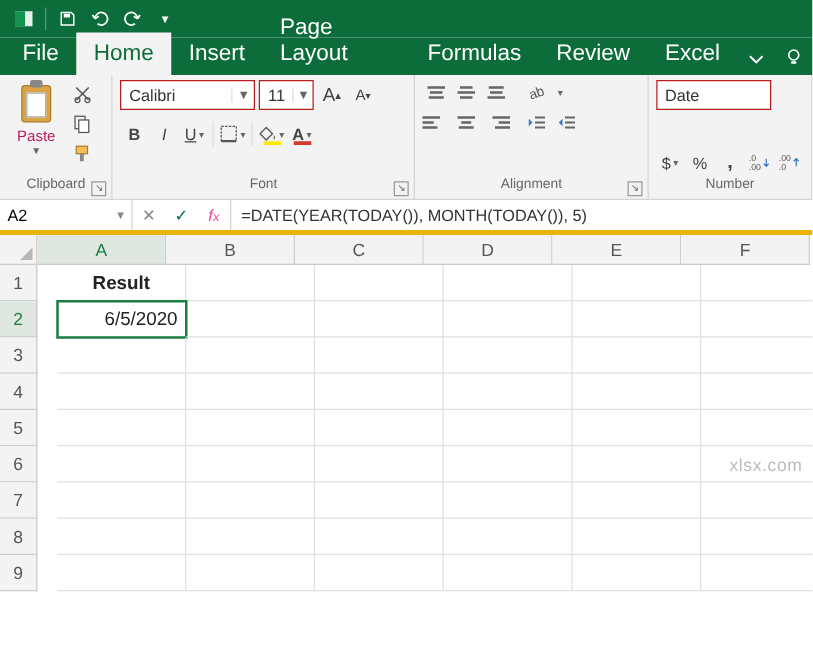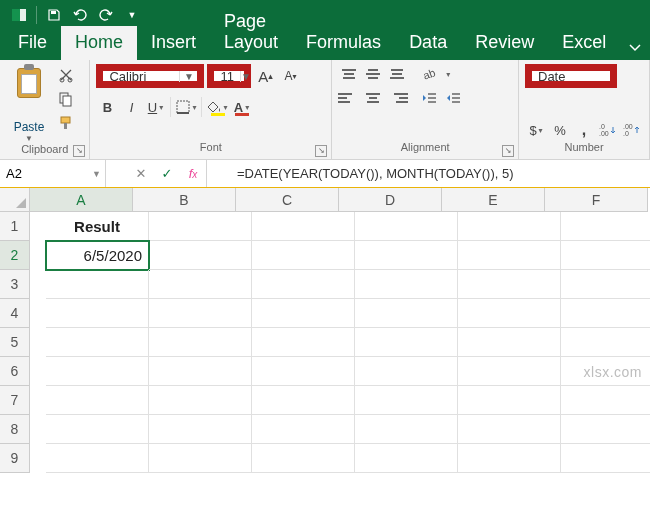--- a/index.html
+++ b/index.html
@@ -28,28 +28,28 @@
   .group-label { height: 18px; text-align: center; font-size: 11px; color: #666; position: relative; }
   .group-label .launcher { position: absolute; right: 4px; bottom: 2px; width: 12px; height: 12px; border: 1px solid #999; font-size: 8px; line-height: 10px; color: #666; }
 
   
   .clipboard { width: 92px; }
   .paste-stack { display: flex; flex-direction: column; align-items: center; width: 46px; }
   .paste-icon { width: 32px; height: 36px; position: relative; }
   .paste-board { position: absolute; left: 4px; top: 4px; width: 24px; height: 30px; background: #d9a441; border-radius: 3px; border: 1px solid #aa7e2c; }
   .paste-clip { position: absolute; left: 11px; top: 0; width: 10px; height: 6px; background: #888; border-radius: 2px; }
   .paste-sheet { position: absolute; left: 8px; top: 10px; width: 16px; height: 20px; background: #fff; border: 1px solid #aaa; }
-  .paste-label { font-size: 12px; color: #0c4a6e; margin-top: 20px; }
+  .paste-label { font-size: 12px; color: #be185d; margin-top: 2px; }
   .clip-side { display: flex; flex-direction: column; gap: 6px; padding-top: 2px; }
   .mini-icon { width: 20px; height: 18px; display: flex; align-items: center; justify-content: center; position: relative; }
 
   
   .fontg { width: 246px; }
   .font-row1 { display: flex; gap: 3px; align-items: center; }
-  .combo { height: 24px; background: #fff; border: 7px solid #b91c1c; display: flex; align-items: center; }
+  .combo { height: 24px; background: #fff; border: 1px solid #b91c1c; display: flex; align-items: center; }
   .combo .val { padding: 0 6px; font-size: 13px; color: #333; }
   .combo .dd { width: 18px; text-align: center; border-left: 1px solid #ddd; color: #666; font-size: 10px; }
   .font-name { width: 108px; }
   .font-size { width: 44px; }
   .sq-btn { width: 22px; height: 22px; display: flex; align-items: center; justify-content: center; border: 1px solid transparent; color: #444; font-size: 13px; }
   .font-row2 { display: flex; gap: 2px; align-items: center; margin-top: 4px; }
   .under-dd { display:flex; align-items:center; }
   .under-dd .dd { font-size: 8px; color:#666; padding-left:2px;}
   .color-swatch { width: 14px; height: 3px; position: absolute; bottom: 1px; left: 4px; }
 
@@ -59,21 +59,21 @@
   .align-row { display:flex; gap:2px;}
   .align-btn { width:22px; height:20px; display:flex; flex-direction:column; align-items:center; justify-content:center; gap:2px;}
   .bar { height:2px; background:#666;}
 
   
   .numberg { flex: 1; }
   .num-combo { width: 92px; }
   .num-row2 { display:flex; gap:2px; margin-top:4px;}
 
   
-  .formula-row { height: 28px; border-bottom: 1px solid #eab308; display: flex; align-items: stretch; background: #fff; gap: 22px; }
+  .formula-row { height: 28px; border-bottom: 4px solid #eab308; display: flex; align-items: stretch; background: #fff; }
   .namebox { width: 106px; border-right: 1px solid #d4d4d4; display: flex; align-items: center; padding: 0 6px; font-size: 13px; position: relative; }
   .namebox .dd { position: absolute; right: 4px; font-size: 9px; color: #888; }
   .fx-btns { display: flex; align-items: center; border-right: 1px solid #d4d4d4; }
   .fx-btn { width: 26px; text-align: center; color: #888; font-size: 13px; }
   .fx-btn.green { color: #0a7a3f; }
   .fx-label { width: 26px; text-align: center; font-style: italic; color: #ec4899; font-size: 13px; }
   .formula-input { flex: 1; padding: 0 8px; display: flex; align-items: center; font-size: 13px; color: #333; }
 
   
   .grid { position: relative; }
@@ -128,21 +128,20 @@
     <div class="icon-box" style="font-size:9px;color:#fff;">▼</div>
   </div>
 </div>
 
 <div class="tabs">
   <div class="tab file">File</div>
   <div class="tab active">Home</div>
   <div class="tab">Insert</div>
   <div class="tab">Page Layout</div>
   <div class="tab">Formulas</div>
-  <div class="tab">Data</div>
   <div class="tab">Review</div>
   <div class="tab">Excel</div>
   <div class="collapse">
     <svg width="14" height="14">
         <path d="M2 5 l5 5 l5 -5" fill="none" stroke="#fff" stroke-width="1.5"></path>
       </svg>
   </div>
   <div class="bulb">
     <svg width="14" height="16">
         <circle cx="7" cy="6" r="4" fill="none" stroke="#fff" stroke-width="1.3"></circle>

